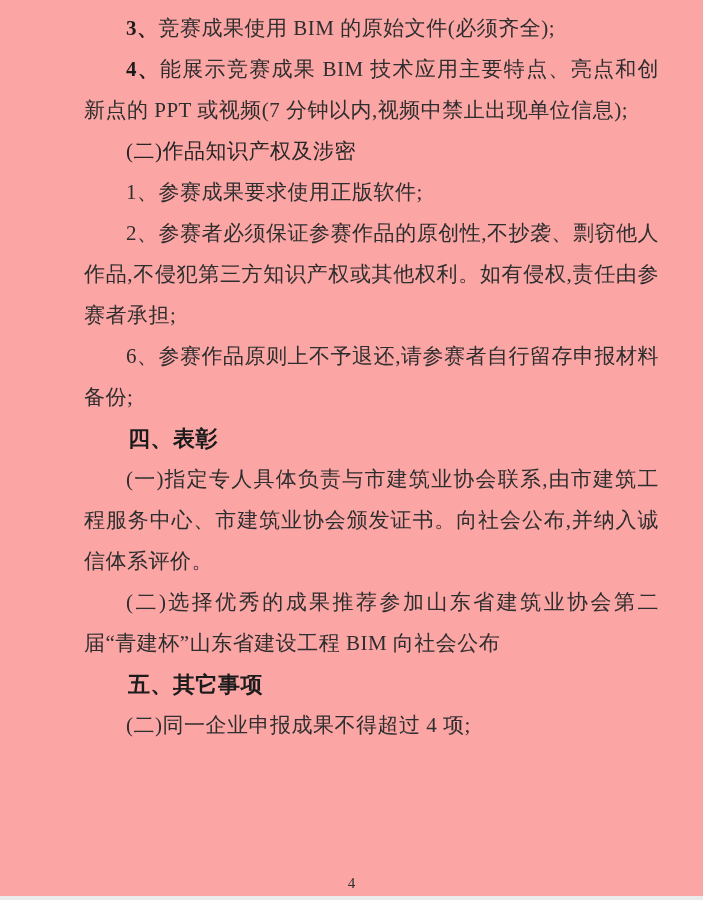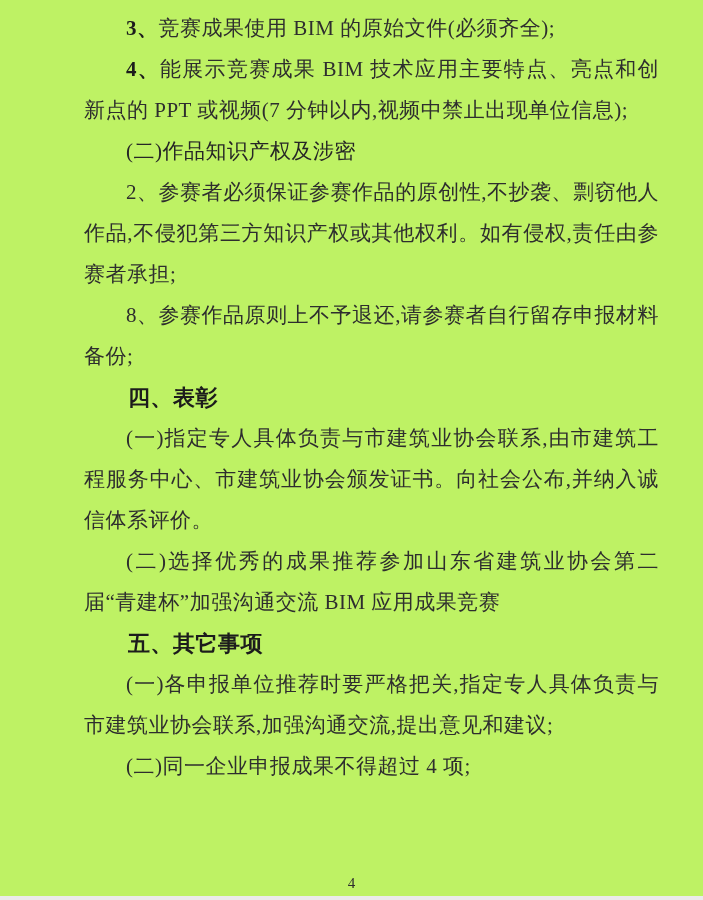--- a/index.html
+++ b/index.html
@@ -4,21 +4,21 @@
 <style>
   html, body {
     margin: 0;
     padding: 0;
     background: #ffffff;
   }
   .page {
     position: relative;
     width: 703px;
     height: 900px;
-    background: #bef264;
+    background: #fca5a5;
     overflow: hidden;
     font-family: "Liberation Serif", "DejaVu Serif", serif;
     color: #2e2e2e;
   }
   .content {
     position: absolute;
     left: 84px;
     top: 8px;
     width: 575px;
     font-size: 21px;
@@ -69,35 +69,35 @@
 <div class="page">
 
   <div class="content">
 
     <p class="body"><b class="num">3、</b><span>竞赛成果使用 BIM 的原始文件(必须齐全);</span></p>
 
     <p class="body"><b class="num">4、</b><span>能展示竞赛成果 BIM 技术应用主要特点、亮点和创新点的 PPT 或视频(7 分钟以内,视频中禁止出现单位信息);</span></p>
 
     <p class="subheading">(二)作品知识产权及涉密</p>
 
+    <p class="body">1、参赛成果要求使用正版软件;</p>
 
     <p class="body">2、参赛者必须保证参赛作品的原创性,不抄袭、剽窃他人作品,不侵犯第三方知识产权或其他权利。如有侵权,责任由参赛者承担;</p>
 
-    <p class="body">8、参赛作品原则上不予退还,请参赛者自行留存申报材料备份;</p>
+    <p class="body">6、参赛作品原则上不予退还,请参赛者自行留存申报材料备份;</p>
 
 
     <p class="heading">四、表彰</p>
 
     <p class="body">(一)指定专人具体负责与市建筑业协会联系,由市建筑工程服务中心、市建筑业协会颁发证书。向社会公布,并纳入诚信体系评价。</p>
 
-    <p class="body">(二)选择优秀的成果推荐参加山东省建筑业协会第二届“青建杯”加强沟通交流 BIM 应用成果竞赛</p>
+    <p class="body">(二)选择优秀的成果推荐参加山东省建筑业协会第二届“青建杯”山东省建设工程 BIM 向社会公布</p>
 
     <p class="heading">五、其它事项</p>
 
-    <p class="body">(一)各申报单位推荐时要严格把关,指定专人具体负责与市建筑业协会联系,加强沟通交流,提出意见和建议;</p>
 
     <p class="body">(二)同一企业申报成果不得超过 4 项;</p>
 
   </div>
 
   <div class="page-number">4</div>
 
   <div class="bottom-edge"></div>
 
 </div>

